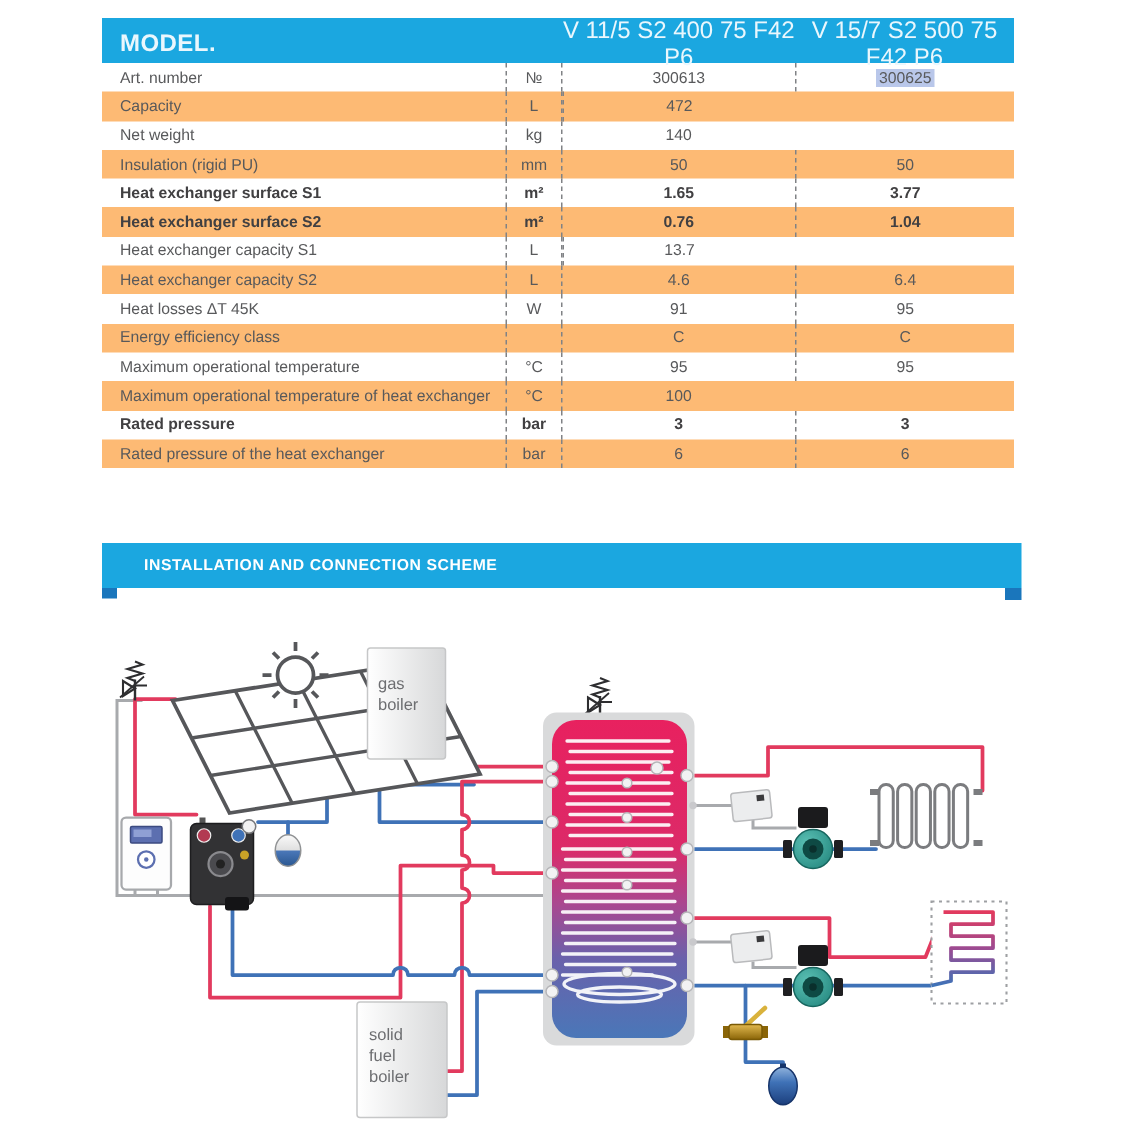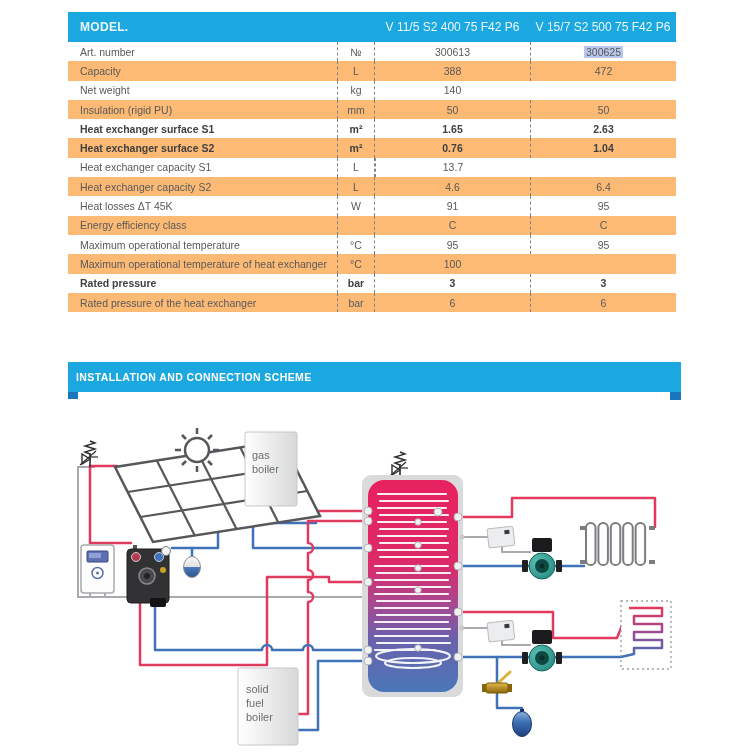--- a/index.html
+++ b/index.html
@@ -2,37 +2,37 @@
 <html><head>
 <meta charset="utf-8">
 <style>
   html,body{margin:0;padding:0;background:#fff;}
   .page{position:relative;width:755px;height:755px;background:#fff;overflow:hidden;
         font-family:"Liberation Sans",sans-serif;color:#58595b;}
 
   
   .spec-table{position:absolute;left:68px;top:12px;width:608px;font-size:10.5px;}
   .t-head{display:grid;grid-template-columns:269px 38px 155px 146px;height:30px;
-          background:#1BA7E0;color:#EAF7FD;align-items:center;font-size:12px;}
+          background:#1BA7E0;color:#EAF7FD;align-items:center;font-size:16px;}
   .t-head .hl{padding-left:12px;font-weight:bold;letter-spacing:.3px;}
   .t-head .hc{text-align:center;}
   .t-row{display:grid;grid-template-columns:269px 38px 155px 146px;height:19.3px;align-items:center;}
   .t-row.even{background:#fdba74;}
   .t-row.bold .cell{font-weight:bold;color:#414042;}
   .cell{height:100%;display:flex;align-items:center;box-sizing:border-box;}
   .cell.label{padding-left:12px;}
   .cell.unit{justify-content:center;border-left:1px dashed #808285;border-right:1px dashed #808285;}
   .cell.val{justify-content:center;}
   .cell.v2{border-left:1px dashed #808285;}
   .sel{background:#B9C7EA;padding:0 2px;}
 
   
   .banner{position:absolute;left:68px;top:362px;width:613px;height:30px;background:#1BA7E0;
           color:#fff;font-weight:bold;font-size:10.5px;letter-spacing:.4px;
-          display:flex;align-items:center;padding-left:8px;box-sizing:border-box;}
+          display:flex;align-items:center;padding-left:28px;box-sizing:border-box;}
   .banner::before{content:"";position:absolute;left:0;bottom:-7px;width:10px;height:7px;background:#1A76BC;}
   .banner::after{content:"";position:absolute;right:0;bottom:-8px;width:11px;height:8px;background:#1A76BC;}
 
   .diagram-wrap{position:absolute;left:60px;top:400px;width:695px;height:355px;}
   svg text{font-family:"Liberation Sans",sans-serif;}
 </style>
 </head>
 <body>
 
 <div class="page">
@@ -49,39 +49,38 @@
       <div class="cell label">Art. number</div>
       <div class="cell unit">№</div>
       <div class="cell val v1">300613</div>
       <div class="cell val v2">
             <span class="sel">300625</span>
           </div>
     </div>
         <div class="t-row even">
       <div class="cell label">Capacity</div>
       <div class="cell unit">L</div>
-      <div class="cell val v1">388</div>
       <div class="cell val v2">472</div>
     </div>
         <div class="t-row">
       <div class="cell label">Net weight</div>
       <div class="cell unit">kg</div>
       <div class="cell val v1">140</div>
     </div>
         <div class="t-row even">
       <div class="cell label">Insulation (rigid PU)</div>
       <div class="cell unit">mm</div>
       <div class="cell val v1">50</div>
       <div class="cell val v2">50</div>
     </div>
         <div class="t-row bold">
       <div class="cell label">Heat exchanger surface S1</div>
       <div class="cell unit">m²</div>
       <div class="cell val v1">1.65</div>
-      <div class="cell val v2">2.63</div>
+      <div class="cell val v2">3.77</div>
     </div>
         <div class="t-row even bold">
       <div class="cell label">Heat exchanger surface S2</div>
       <div class="cell unit">m²</div>
       <div class="cell val v1">0.76</div>
       <div class="cell val v2">1.04</div>
     </div>
         <div class="t-row">
       <div class="cell label">Heat exchanger capacity S1</div>
       <div class="cell unit">L</div>

